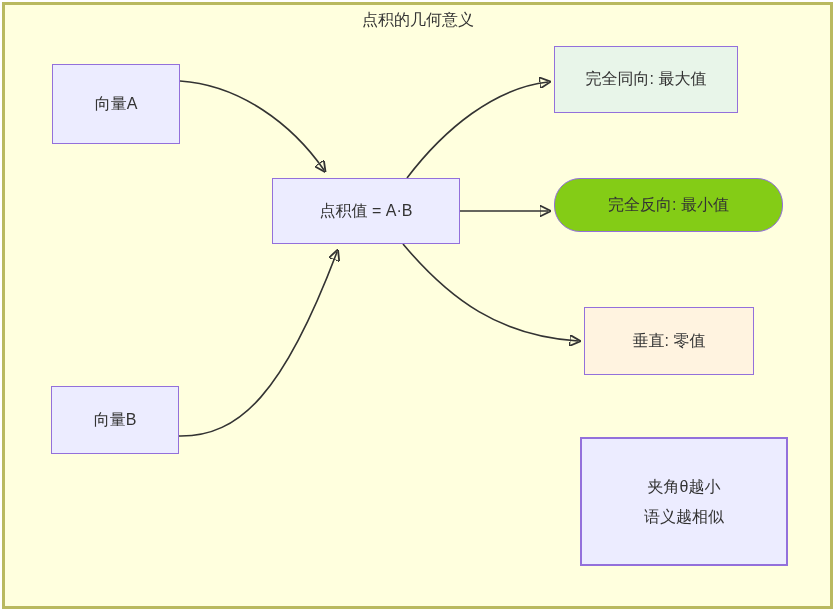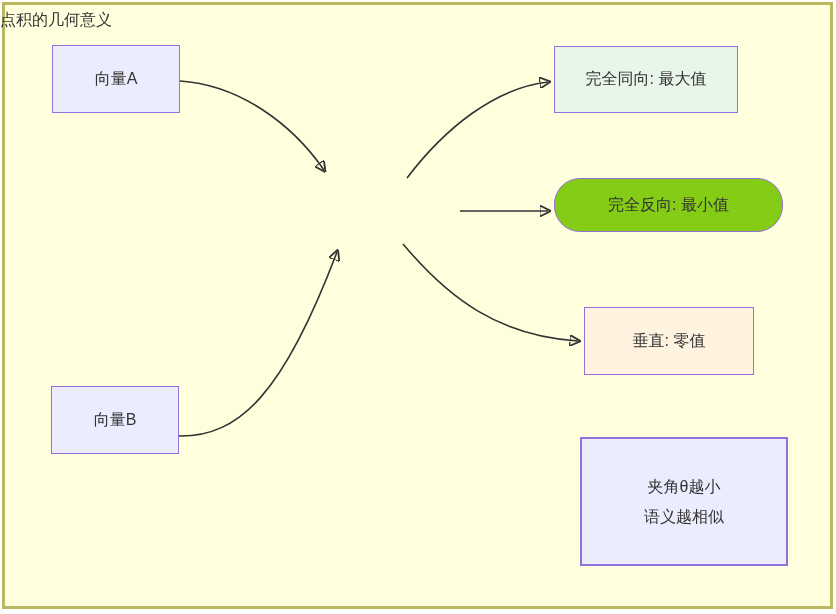--- a/index.html
+++ b/index.html
@@ -23,21 +23,21 @@
     bottom: 5px;
     background: #FFFFDE;
     border: 3px solid #B9B95F;
     box-sizing: border-box;
   }
   .title {
     position: absolute;
     left: 0;
     top: 10px;
     width: 836px;
-    text-align: left;
+    text-align: center;
     font-size: 16px;
     color: #333333;
   }
   .edges {
     position: absolute;
     left: 0;
     top: 0;
     pointer-events: none;
   }
   .edges path {
@@ -50,21 +50,21 @@
     box-sizing: border-box;
     background: #ECECFF;
     border: 1.5px solid #9370DB;
     display: flex;
     align-items: center;
     justify-content: center;
     font-size: 16px;
     color: #333333;
     text-align: center;
   }
-  .node-vector-a      { left: 52px;  top: 45px;  width: 128px; height: 68px; }
+  .node-vector-a      { left: 52px;  top: 64px;  width: 128px; height: 80px; }
   .node-vector-b      { left: 51px;  top: 386px; width: 128px; height: 68px; }
   .node-dot-product   { left: 272px; top: 178px; width: 188px; height: 66px; }
   .node-same-dir      { left: 554px; top: 46px;  width: 184px; height: 67px; background: #E8F5E9; align-items: center; }
   .node-opposite-dir  { left: 554px; top: 178px; width: 229px; height: 54px; background: #84cc16; border-radius: 26px; }
   .node-perpendicular { left: 584px; top: 307px; width: 170px; height: 68px; background: #FFF3E0; text-align: right; }
   .note-box {
     position: absolute;
     left: 580px; top: 437px; width: 208px; height: 129px;
     box-sizing: border-box;
     background: #ECECFF;
@@ -101,20 +101,23 @@
   </svg>
 
   <div class="node node-vector-a">
     <span>向量A</span>
   </div>
 
   <div class="node node-vector-b">
     <span>向量B</span>
   </div>
 
+  <div class="node node-dot-product">
+    <span>点积值 = A·B</span>
+  </div>
 
   <div class="node node-same-dir">
     <span>完全同向: 最大值</span>
   </div>
 
   <div class="node node-opposite-dir">
     <span>完全反向: 最小值</span>
   </div>
 
   <div class="node node-perpendicular">

